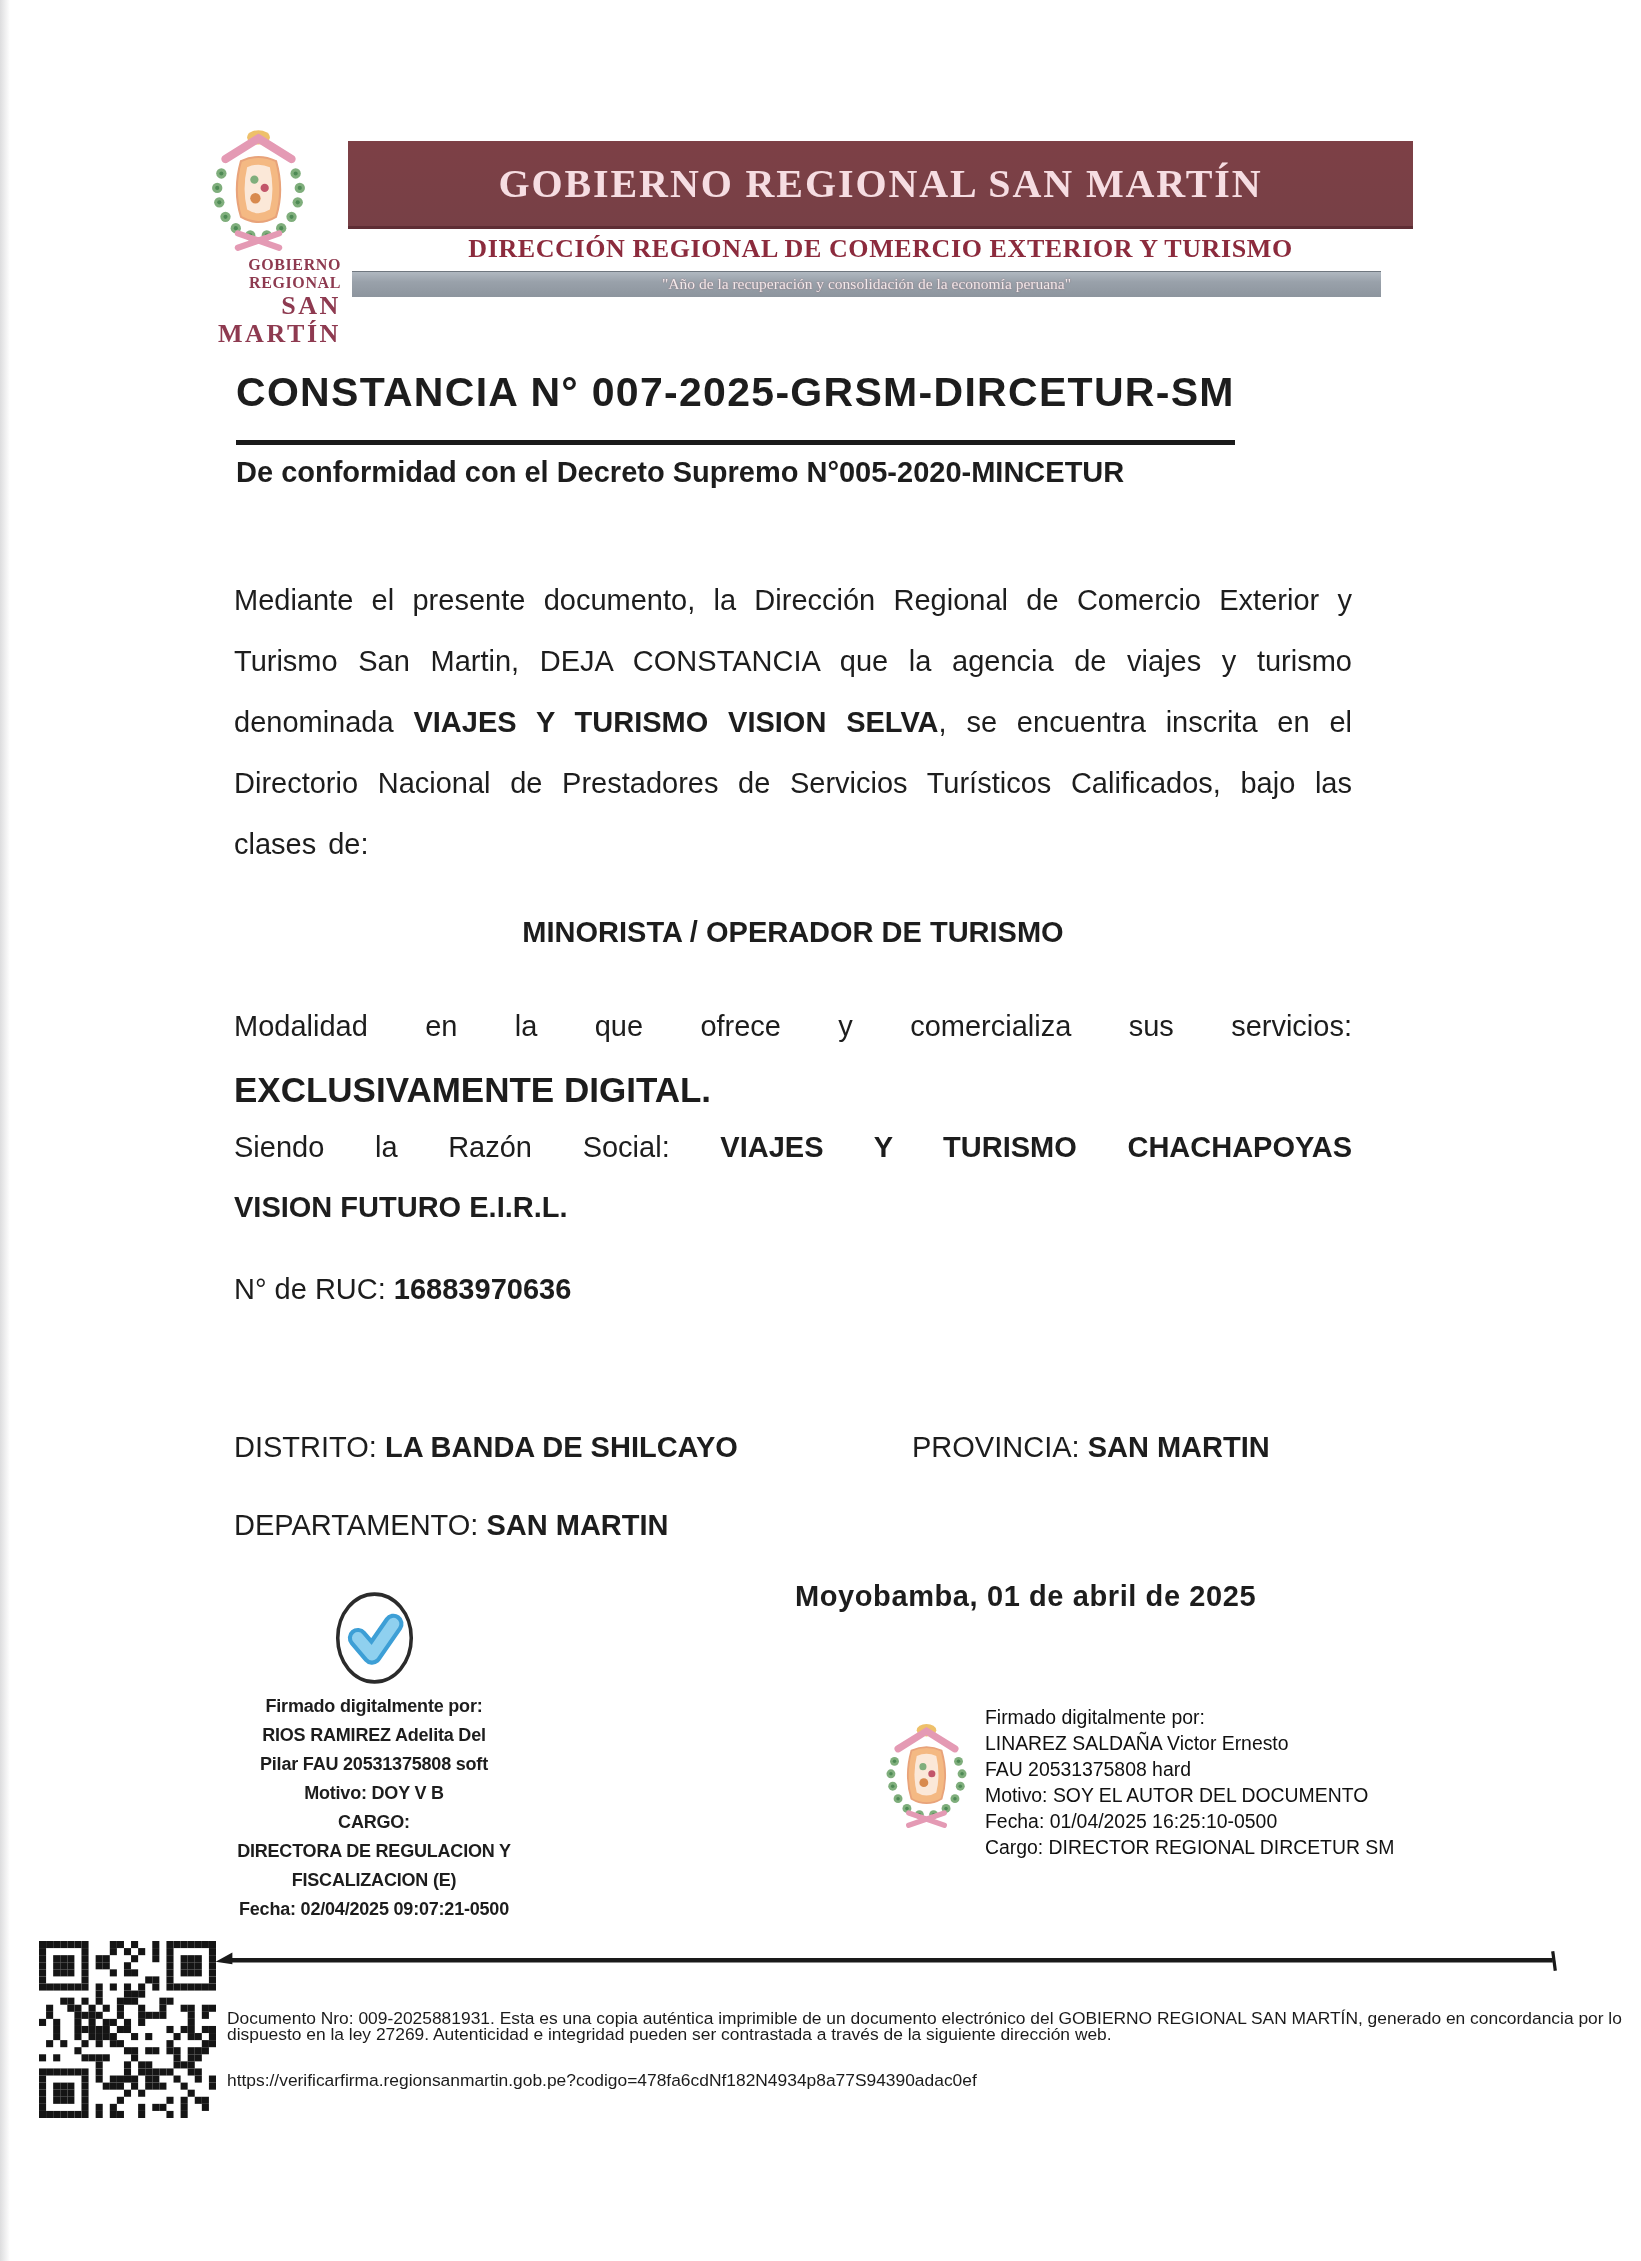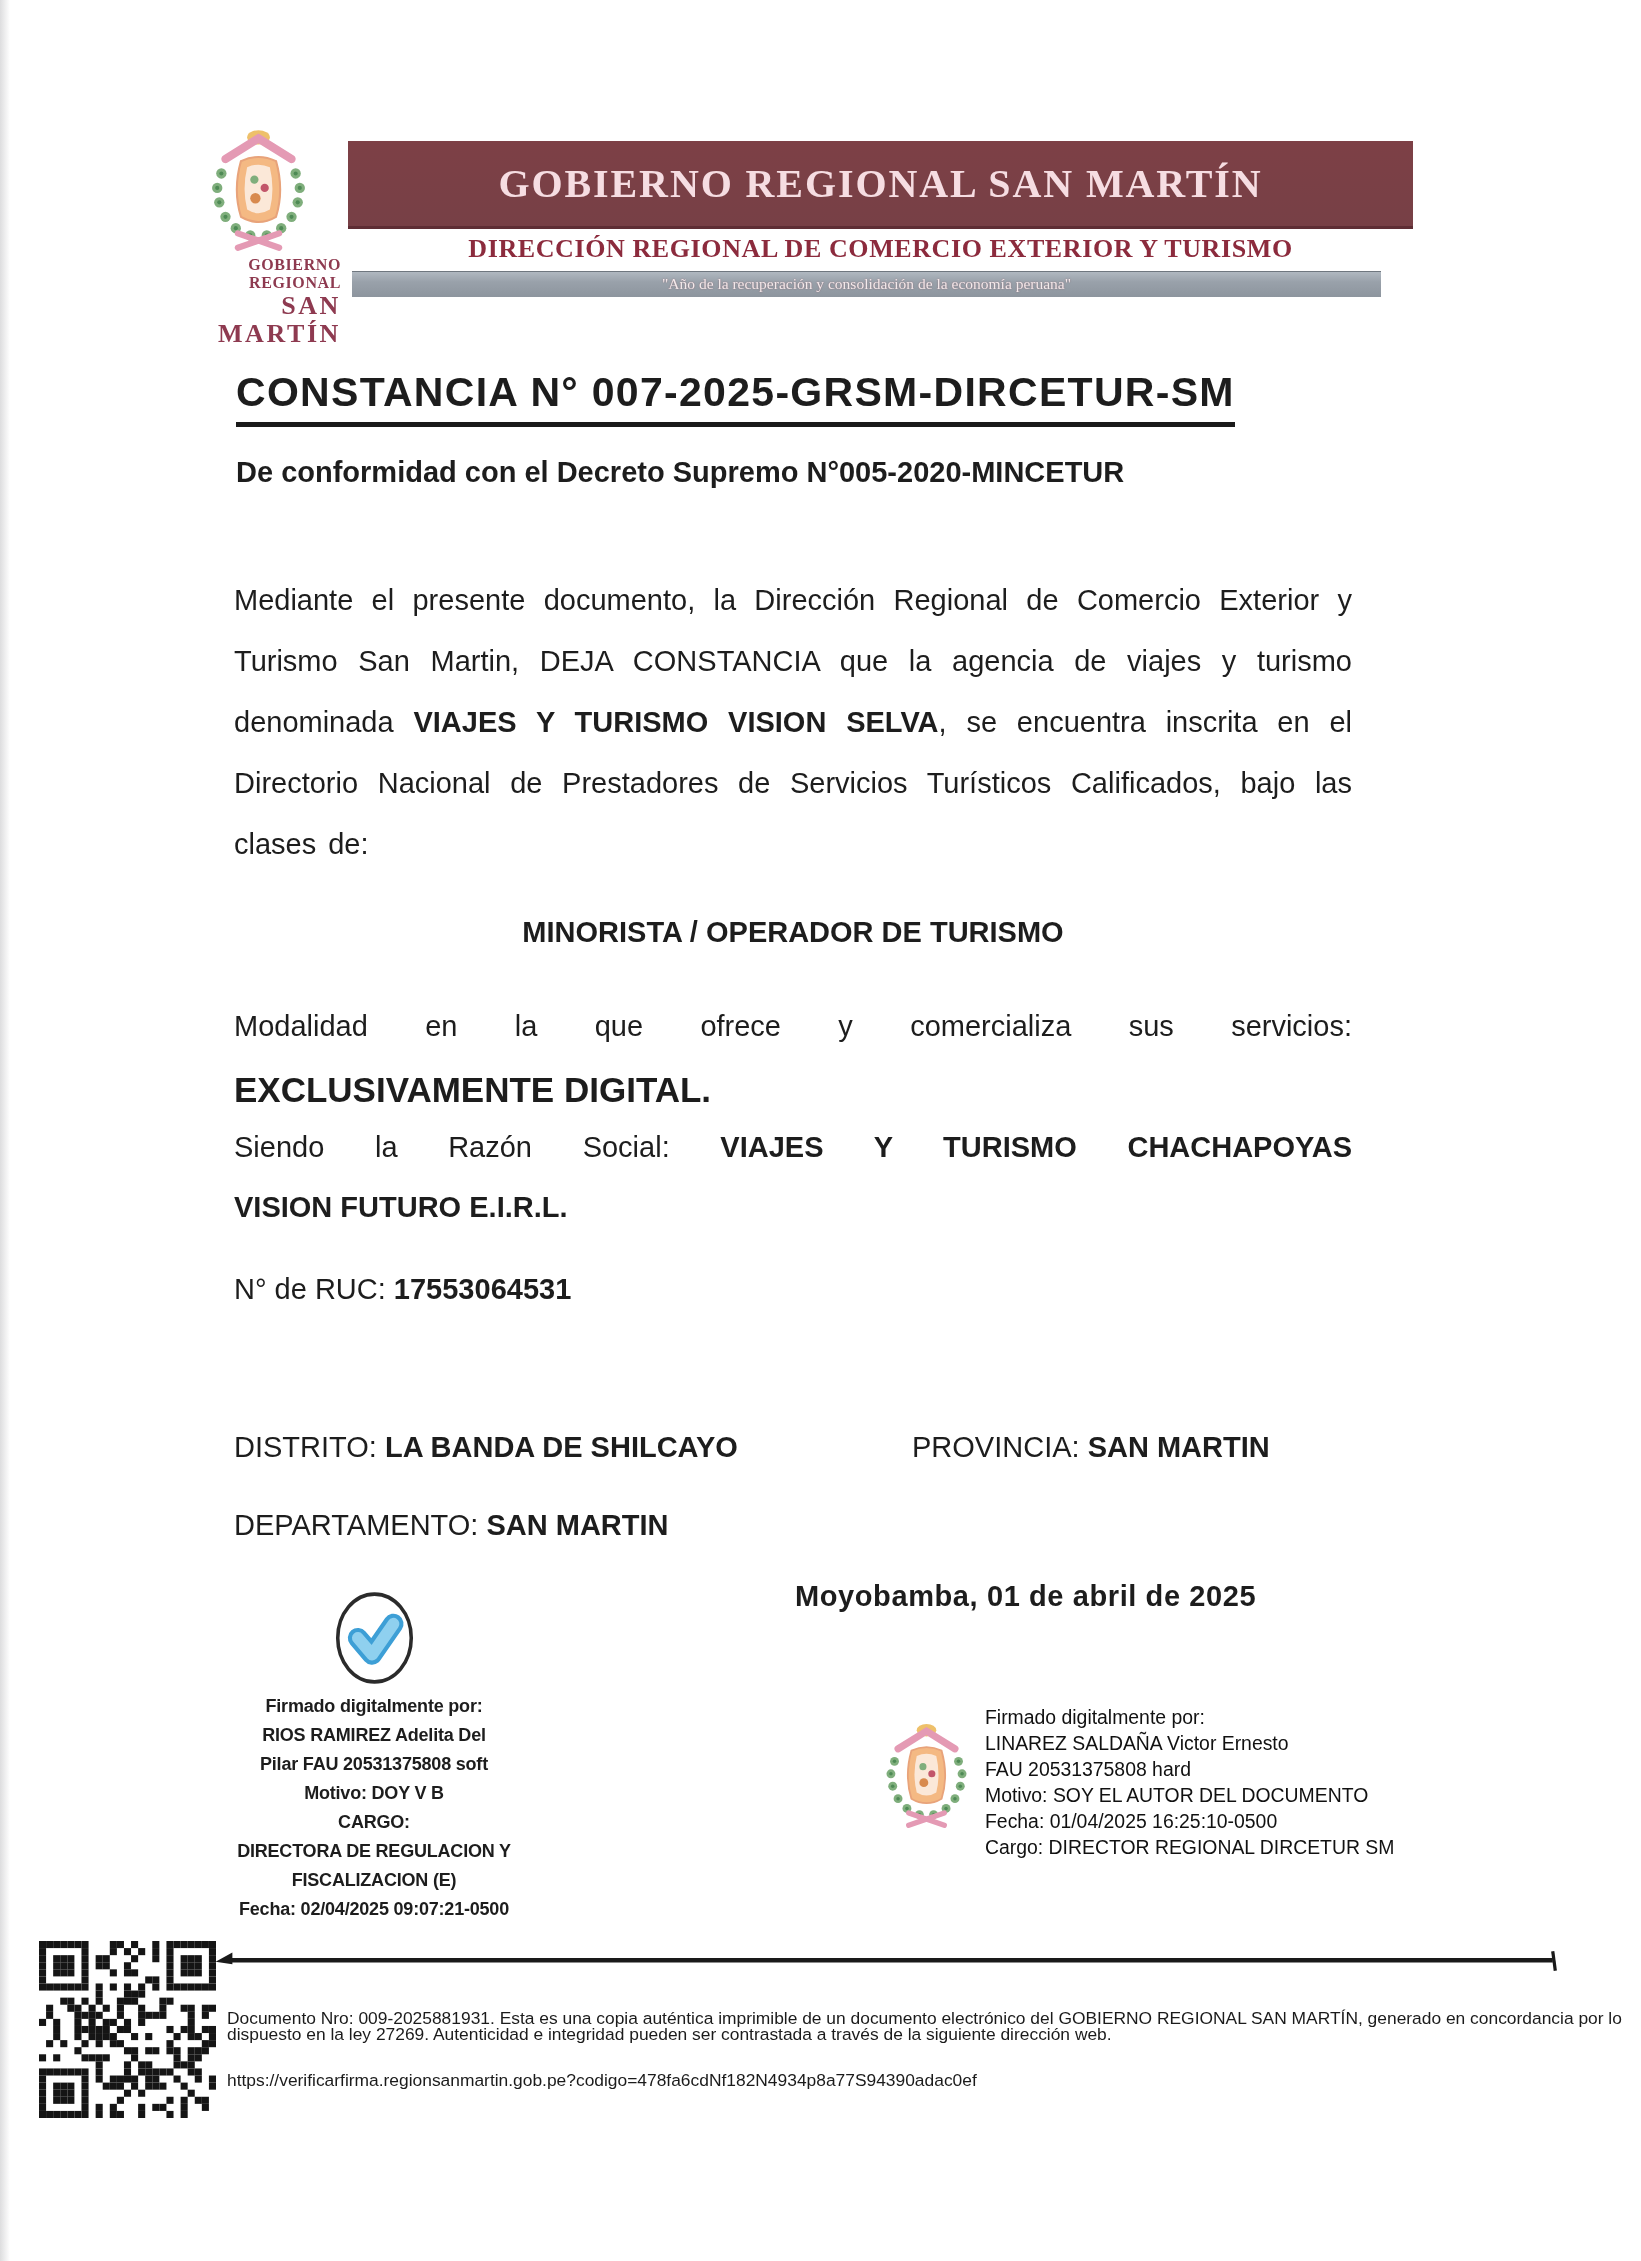--- a/index.html
+++ b/index.html
@@ -32,21 +32,21 @@
     font-family:"Liberation Serif",serif;font-weight:700;font-size:26px;
     color:var(--department-text,#8c2b3d);letter-spacing:0.6px;}
   .motto-bar{position:absolute;left:352px;top:271px;width:1029px;height:24.5px;
     background:linear-gradient(180deg,#b0b8c0,var(--motto-bar-bg,#99a1aa) 40%,#8d959e);
     border-top:1.3px solid #6f777f;display:flex;align-items:center;justify-content:center;}
   .motto-text{font-family:"Liberation Serif",serif;font-size:15.5px;color:#f2ebec;
     text-shadow:0 0 1.3px rgba(140,43,61,.55);}
 
   
   .doc-title{position:absolute;left:236px;top:369px;font-size:41px;font-weight:700;
-    letter-spacing:1.3px;border-bottom:5.8px solid #1a1a1a;padding-bottom:6px;white-space:nowrap;}
+    letter-spacing:1.3px;border-bottom:5.8px solid #1a1a1a;padding-bottom:24px;white-space:nowrap;}
   .legal-basis{position:absolute;left:236px;top:456px;font-size:29px;font-weight:700;white-space:nowrap;}
   .para{position:absolute;left:234px;width:1118px;font-size:29px;line-height:61px;
     text-align:justify;word-spacing:3.9px;}
   .para-main{top:541px;}
   .classes-line{position:absolute;left:234px;top:916px;width:1118px;text-align:center;
     font-size:29px;font-weight:700;}
   .modality-line{position:absolute;left:234px;top:1010px;width:1118px;font-size:29px;
     text-align:justify;text-align-last:justify;}
   .modality-value{position:absolute;left:234px;top:1070px;font-size:35px;font-weight:700;}
   .razon-line1{position:absolute;left:234px;top:1131px;width:1118px;font-size:29px;
@@ -149,21 +149,21 @@
   <p class="para para-main"><span>Mediante el presente documento, la Dirección Regional de Comercio Exterior y Turismo San Martin, DEJA CONSTANCIA que la agencia de viajes y turismo denominada </span><span class="bold">VIAJES Y TURISMO VISION SELVA</span><span>, se encuentra inscrita en el Directorio Nacional de Prestadores de Servicios Turísticos Calificados, bajo las clases de:</span></p>
 
   <div class="classes-line">MINORISTA / OPERADOR DE TURISMO</div>
 
   <div class="modality-line">Modalidad en la que ofrece y comercializa sus servicios:</div>
   <div class="modality-value">EXCLUSIVAMENTE DIGITAL.</div>
 
   <div class="razon-line1"><span>Siendo la Razón Social:</span> <span class="bold">VIAJES Y TURISMO CHACHAPOYAS</span></div>
   <div class="razon-line2">VISION FUTURO E.I.R.L.</div>
 
-  <div class="field-line ruc-line"><span>N° de RUC: </span><span class="bold">17553064531</span></div>
+  <div class="field-line ruc-line"><span>N° de RUC: </span><span class="bold">16883970636</span></div>
 
 
   <div class="field-line distrito-line"><span>DISTRITO: </span><span class="bold">LA BANDA DE SHILCAYO</span><span class="provincia-part"><span>PROVINCIA: </span><span class="bold">SAN MARTIN</span></span></div>
 
   <div class="field-line departamento-line"><span>DEPARTAMENTO: </span><span class="bold">SAN MARTIN</span></div>
 
   <div class="date-line">Moyobamba, 01 de abril de 2025</div>
 
   <div class="sig-left">
     <svg class="check-icon" viewBox="0 0 140 160">

